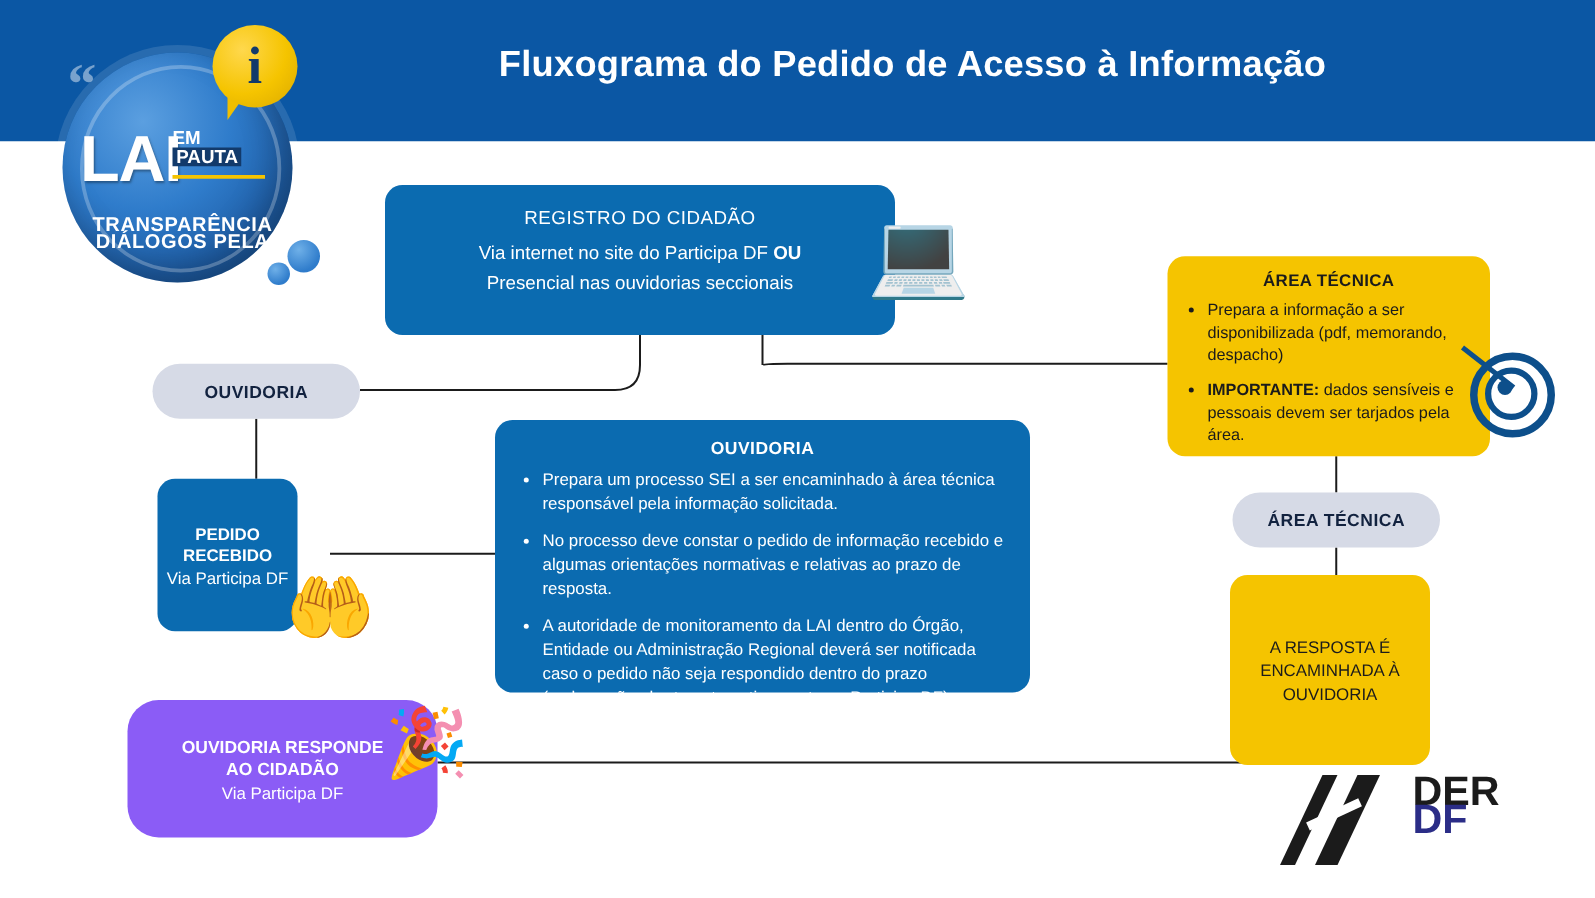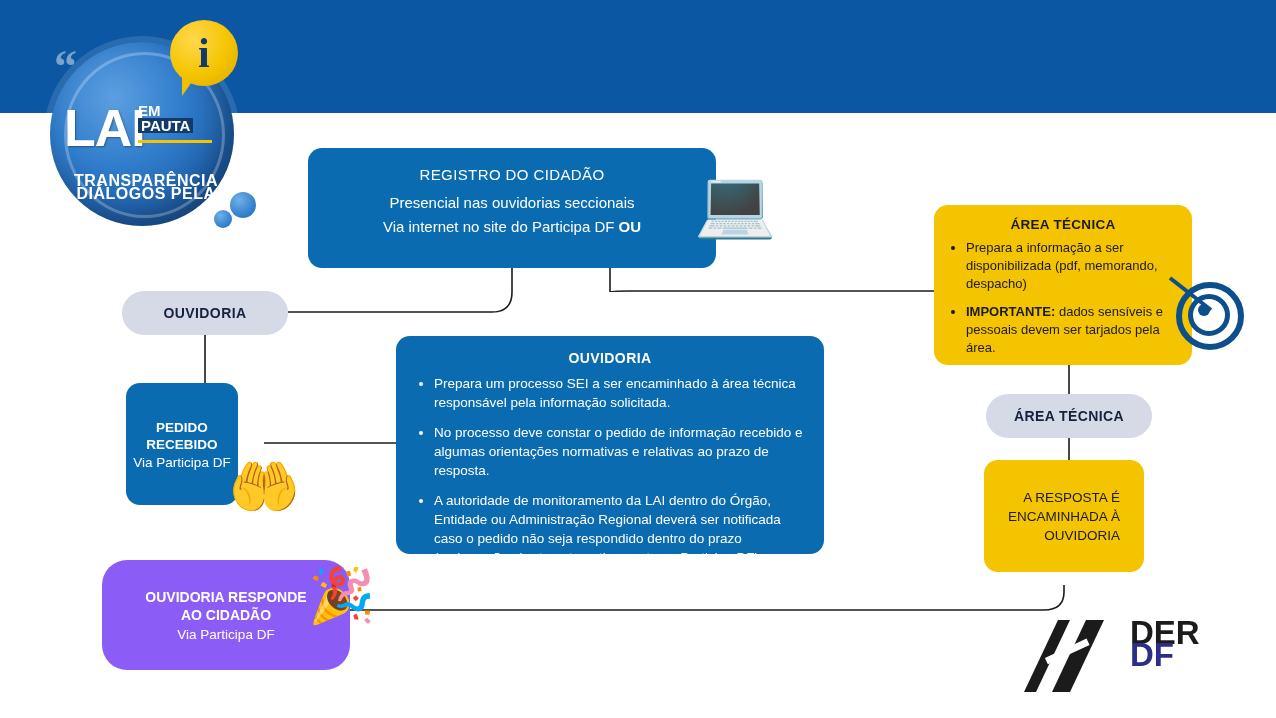--- a/index.html
+++ b/index.html
@@ -293,25 +293,25 @@
 
   
   #node-area-pill {
     left: 986px; top: 394px;
     width: 166px; height: 44px;
   }
 
   
   #node-resposta {
     left: 984px; top: 460px;
-    width: 160px; height: 112px;
+    width: 160px; height: 152px;
     display: flex;
     align-items: center;
     justify-content: center;
-    text-align: right;
+    text-align: center;
   }
   #node-resposta .line {
     font-size: 13.5px;
     line-height: 19px;
   }
 
   
   #node-responde {
     left: 102px; top: 560px;
     width: 248px; height: 110px;
@@ -390,20 +390,21 @@
     letter-spacing: 0px;
     line-height: 1;
   }
 </style>
 </head>
 <body>
 
 <div id="page">
 
   <div class="header-bar"></div>
+  <div class="header-title">Fluxograma do Pedido de Acesso à Informação</div>
 
   <div class="logo-wrap">
     <div class="logo-sphere"></div>
     <div class="logo-quote">“</div>
     <div class="logo-bubble-tail"></div>
     <div class="logo-bubble"></div>
     <div class="logo-i">i</div>
     <div class="logo-lai">LAI</div>
     <div class="logo-empauta">
       <span class="em">EM</span>
@@ -428,22 +429,22 @@
 
     <path d="M 1069 365 L 1069 394" fill="none" stroke="#1b1b1b" stroke-width="1.6"></path>
 
     <path d="M 1069 438 L 1069 460" fill="none" stroke="#1b1b1b" stroke-width="1.6"></path>
 
     <path d="M 1064 585 L 1064 592 Q 1064 610 1044 610 L 350 610" fill="none" stroke="#1b1b1b" stroke-width="1.6"></path>
   </svg>
 
   <div class="node box-blue" id="node-registro">
     <div class="title">REGISTRO DO CIDADÃO</div>
+    <div class="line"><span>Via internet no site do Participa DF </span><b>OU</b></div>
     <div class="line">Presencial nas ouvidorias seccionais</div>
-    <div class="line"><span>Via internet no site do Participa DF </span><b>OU</b></div>
   </div>
   <div class="deco" id="deco-laptop">💻</div>
 
   <div class="node pill" id="node-ouvidoria-pill">
     <span>OUVIDORIA</span>
   </div>
 
   <div class="node box-blue" id="node-pedido">
     <div class="title">PEDIDO RECEBIDO</div>
     <div class="line">Via Participa DF</div>

